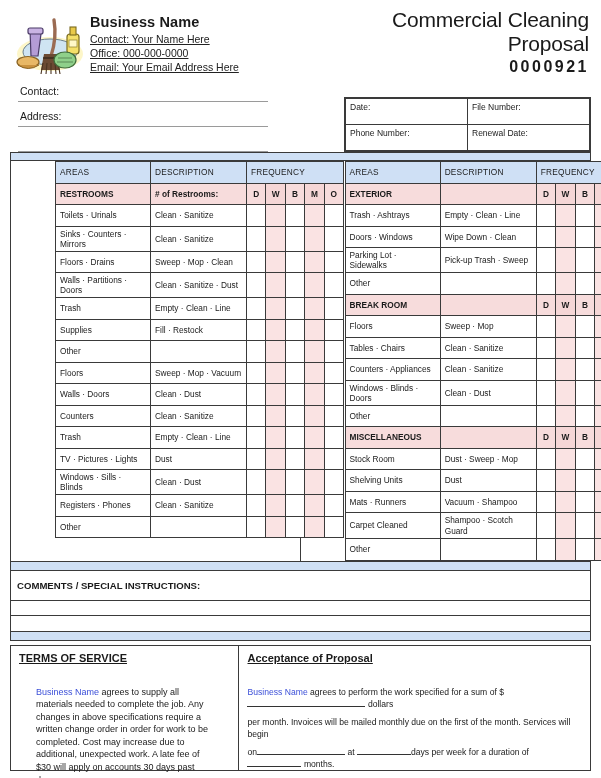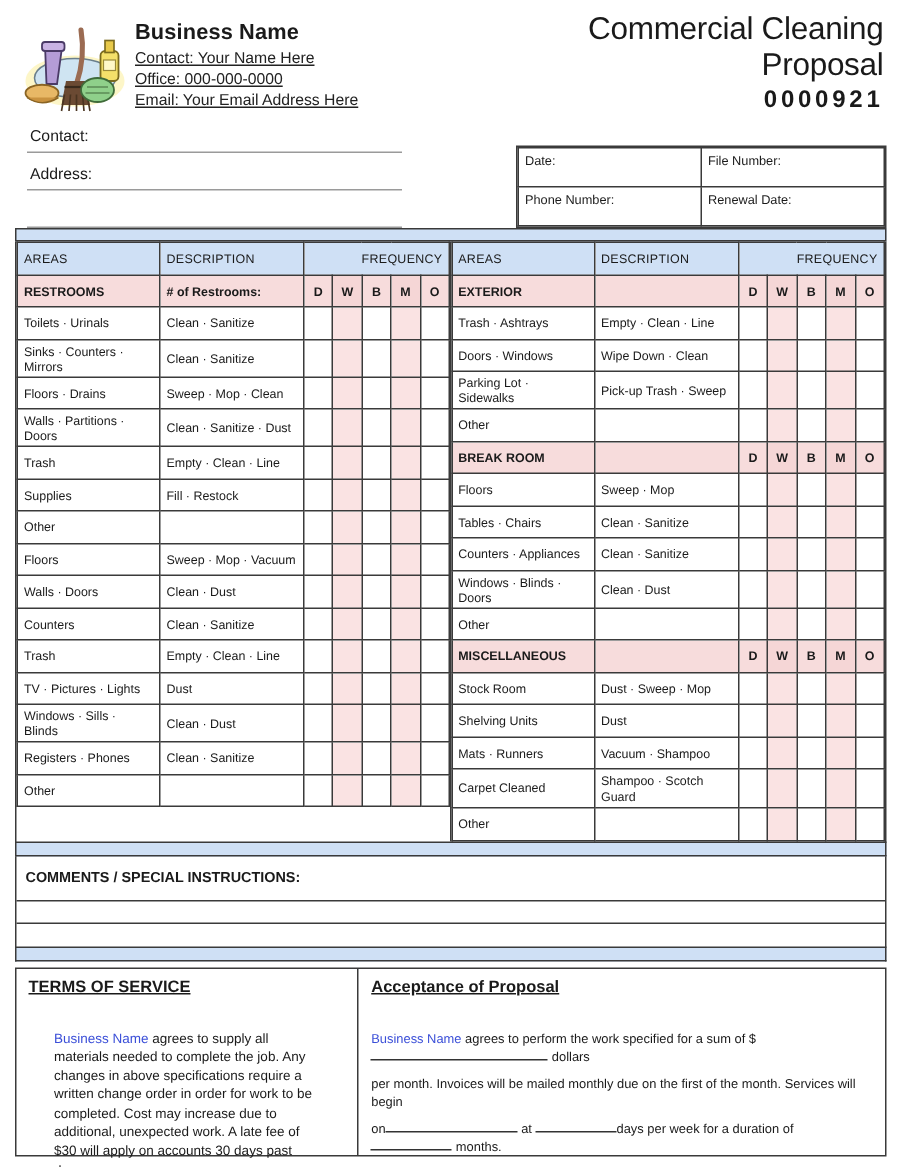--- a/index.html
+++ b/index.html
@@ -32,29 +32,29 @@
   .fill + .fill { margin-top:5px; }
   .datebox { margin-left:auto; width:247px; border:1px solid #3a3a3a; }
   .datebox table { border-collapse:collapse; width:100%; }
   .datebox td { border:1px solid #3a3a3a; font-size:8.5px; padding:3px 4px 12px 4px; width:50%; vertical-align:top; }
 
   
   .bluebar { background:#cfe0f5; border:1px solid #3a3a3a; height:9px; }
   .grid { display:flex; border:1px solid #3a3a3a; border-top:none; }
   .half { width:50%; }
   .half.left { border-right:1px solid #3a3a3a; }
-  table.tbl { border-collapse:collapse; width:100%; table-layout:fixed; }
+  table.tbl { border-collapse:collapse; width:100%; table-layout:fixed;margin-left:44px; }
   table.tbl td { border:1px solid #3a3a3a; font-size:8.3px; padding:2px 4px; height:21.5px;
                  vertical-align:middle; overflow:hidden; }
   col.c-area { width:95px; }
   col.c-desc { width:96px; }
   col.c-f { width:19.4px; }
 
   td.hd { background:#cfe0f5; font-size:9px; font-weight:normal; letter-spacing:.2px; height:15px; padding:1px 4px; }
-  td.hd-freq { text-align:right; letter-spacing:.2px; }
+  td.hd-freq { text-align:left; letter-spacing:.2px; }
   td.sec { background:#f7dcdc; font-weight:bold; font-size:9.3px; }
   td.freq { background:#ffffff; text-align:center; }
   td.freq.sh { background:#fae3e3; }
   td.fl { text-align:center; font-weight:bold; font-size:9.3px; background:#f7dcdc; }
   td.fl.sh { background:#f5d6d6; }
   td.tall { height:28px; line-height:10.5px; }
 
   
   .comments { border:1px solid #3a3a3a; border-top:none; }
   .cm-title { font-size:9.6px; font-weight:bold; padding:9px 6px; border-bottom:1px solid #3a3a3a; }

